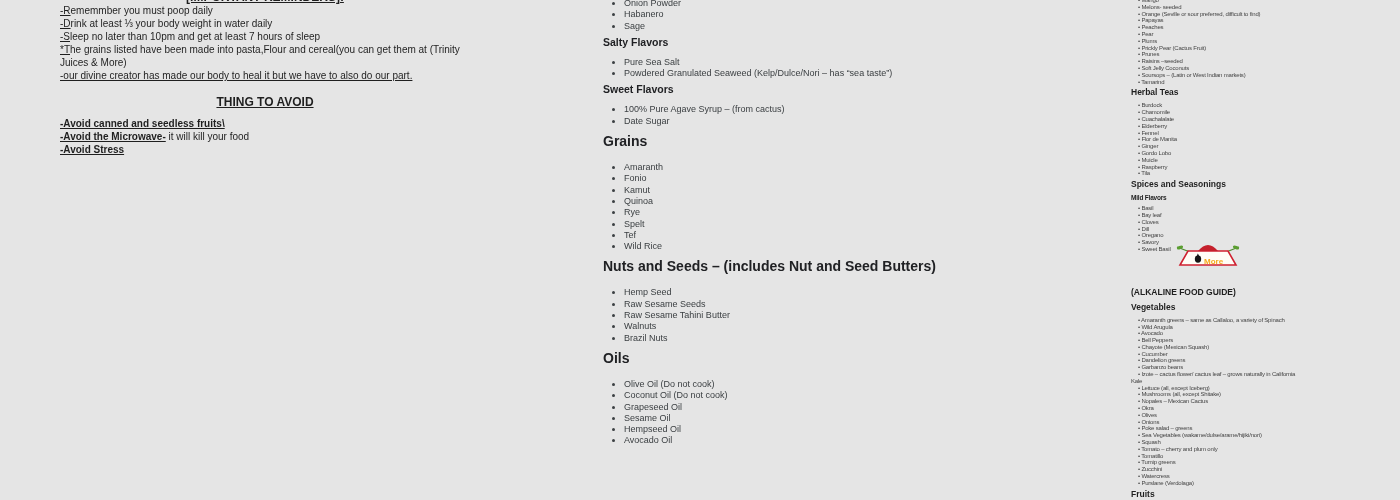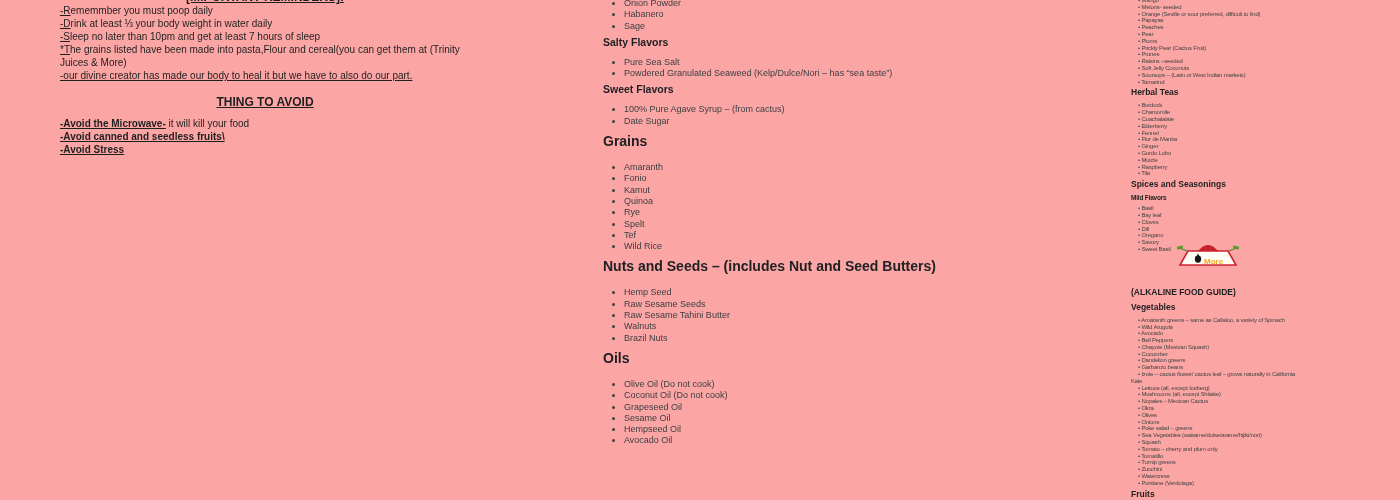--- a/index.html
+++ b/index.html
@@ -1,16 +1,16 @@
 <!DOCTYPE html>
 <html><head>
 <meta charset="utf-8">
 <style>
   html,body { margin:0; padding:0; background:#fff; }
-  .page { position:relative; width:1400px; height:500px; background:#fca5a5; overflow:hidden;
+  .page { position:relative; width:1400px; height:500px; background:#e5e5e5; overflow:hidden;
           font-family:"Liberation Sans", sans-serif; }
 
   
   .leftcol { position:absolute; left:60px; top:-9px; width:410px; color:#1f1f1f;
              font-size:10px; line-height:13px; white-space:nowrap; }
   .doc-title { text-align:center; font-weight:bold; font-size:12px; text-decoration:underline; }
   .rline .ul { text-decoration:underline; }
   .divine { font-weight:normal; text-decoration:underline; }
   .avoid-title { text-align:center; font-weight:bold; font-size:12px; text-decoration:underline;
                  margin:14px 0 8px 0; }
@@ -47,22 +47,22 @@
   <div class="leftcol">
     <div class="doc-title">[IMPORTANT REMINDERS]:</div>
     <div class="rline"><span class="ul">-R</span><span>ememmber you must poop daily</span></div>
     <div class="rline"><span class="ul">-D</span><span>rink at least ⅓ your body weight in water daily</span></div>
     <div class="rline"><span class="ul">-S</span><span>leep no later than 10pm and get at least 7 hours of sleep</span></div>
     <div class="rline"><span class="ul">*T</span><span>he grains listed have been made into pasta,Flour and cereal(you can get them at (Trinity</span></div>
     <div class="rline">Juices &amp; More)</div>
     <div class="divine">-our divine creator has made our body to heal it but we have to also do our part.</div>
 
     <div class="avoid-title">THING TO AVOID</div>
+    <div class="aline"><span class="ab">-Avoid canned and seedless fruits\</span><span></span></div>
     <div class="aline"><span class="ab">-Avoid the Microwave-</span><span> it will kill your food</span></div>
-    <div class="aline"><span class="ab">-Avoid canned and seedless fruits\</span><span></span></div>
     <div class="aline"><span class="ab">-Avoid Stress</span><span></span></div>
   </div>
 
   <div class="midcol">
     <ul class="mlist">
         <li>Onion Powder</li>
         <li>Habanero</li>
         <li>Sage</li>
       </ul>
     <div class="h3">Salty Flavors</div>

